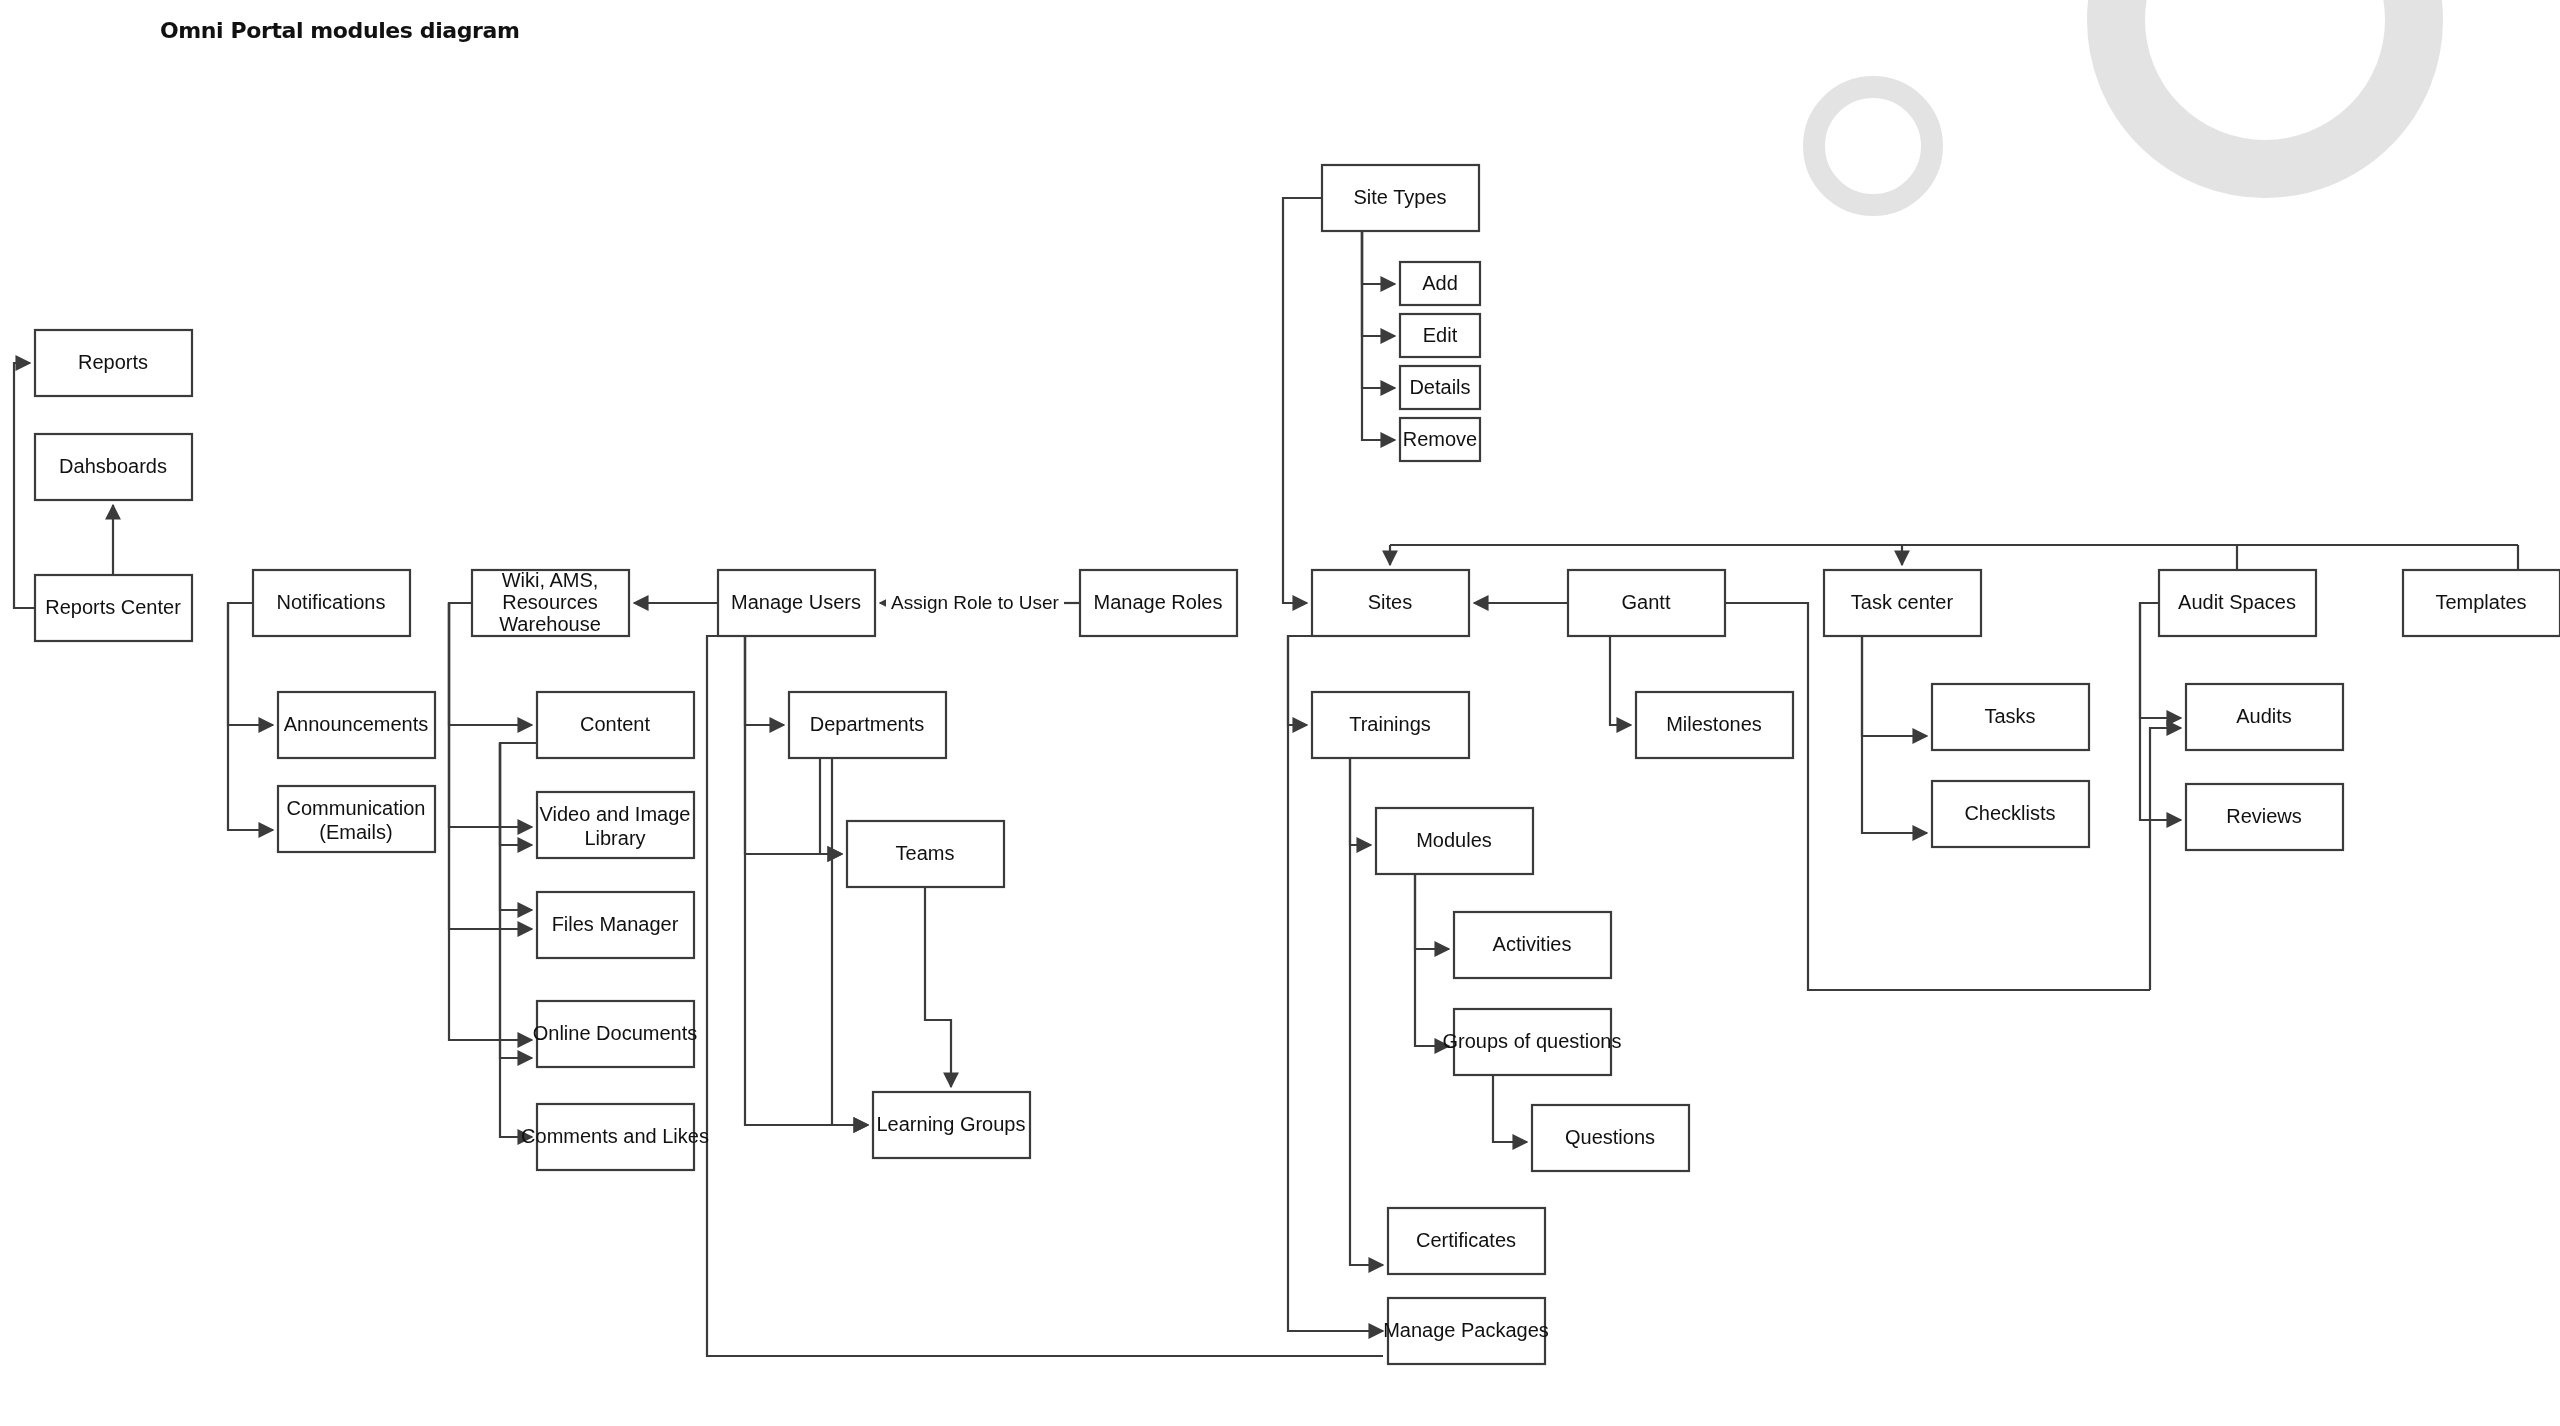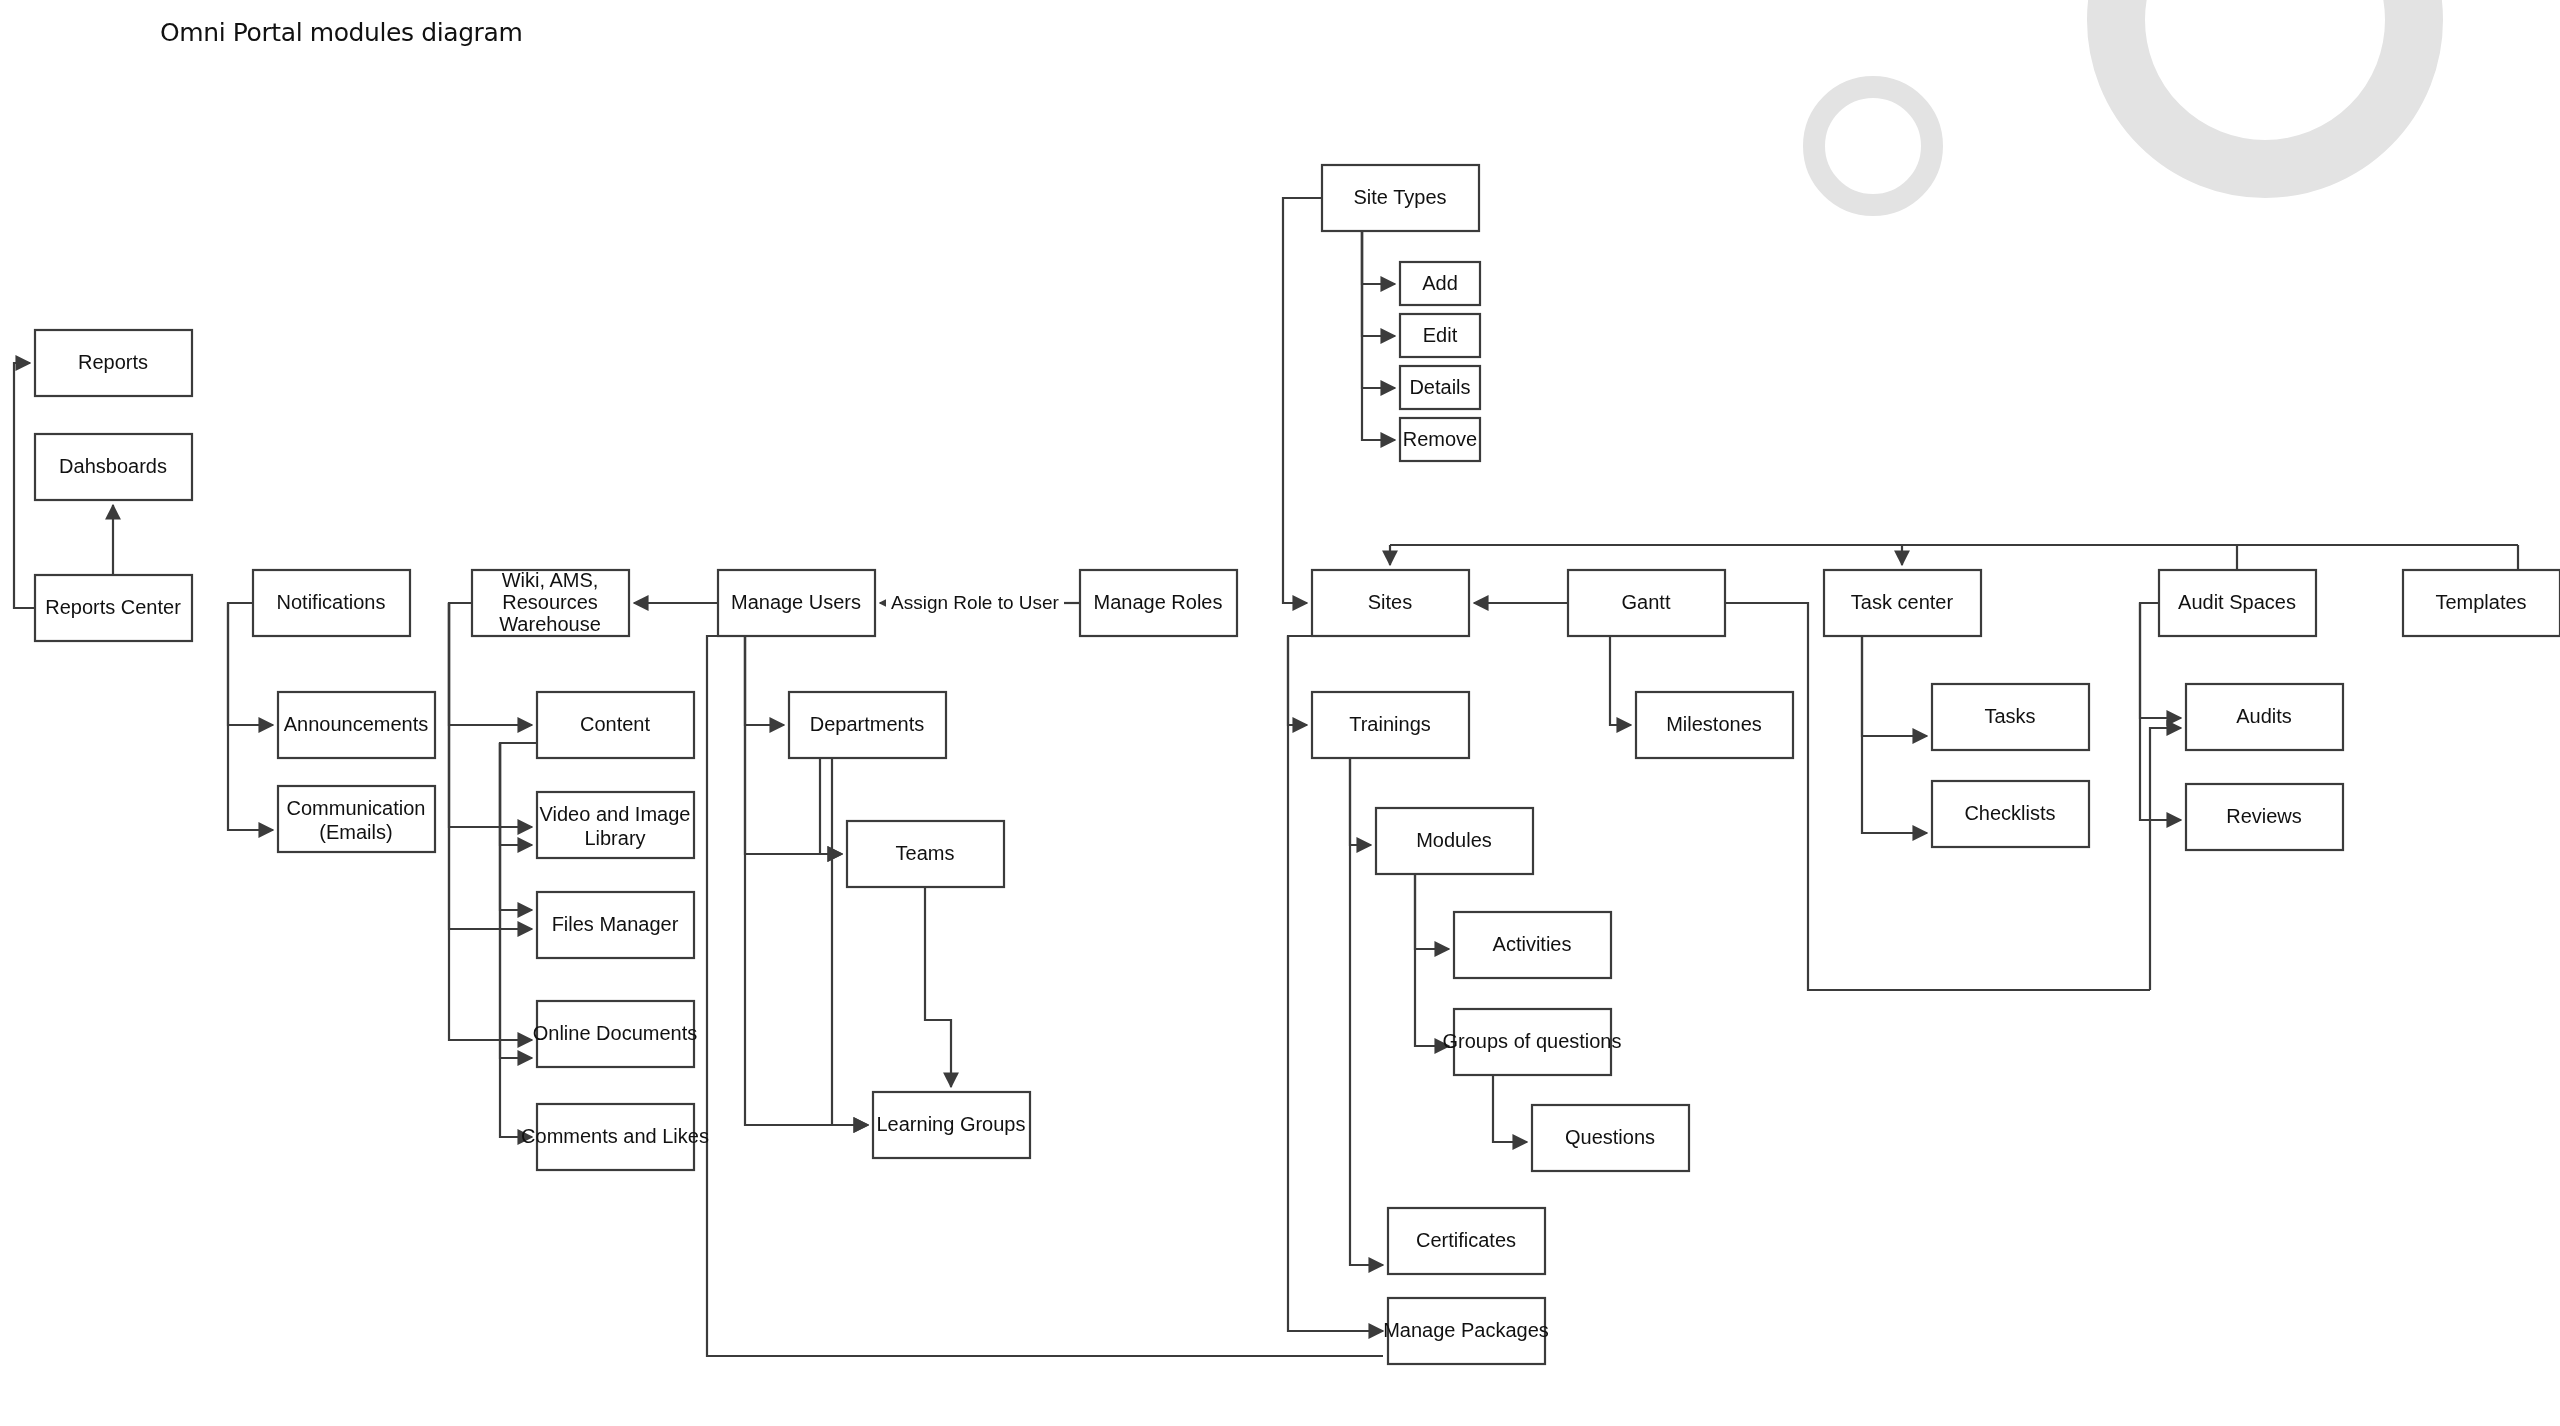--- a/index.html
+++ b/index.html
@@ -26,22 +26,22 @@
     border-radius: 50%;
     border-style: solid;
     border-color: #e3e3e3;
     pointer-events: none;
   }
   #page-title {
     position: absolute;
     left: 160px;
     top: 18px;
     font-family: "DejaVu Sans", sans-serif;
-    font-weight: normal;
-    font-size: 25px;
+    font-weight: bold;
+    font-size: 22px;
     letter-spacing: -0.4px;
     color: #111111;
     white-space: nowrap;
   }
   svg text {
     font-family: "Liberation Sans", sans-serif;
     font-size: 20px;
     fill: #111111;
     text-anchor: middle;
     dominant-baseline: middle;

